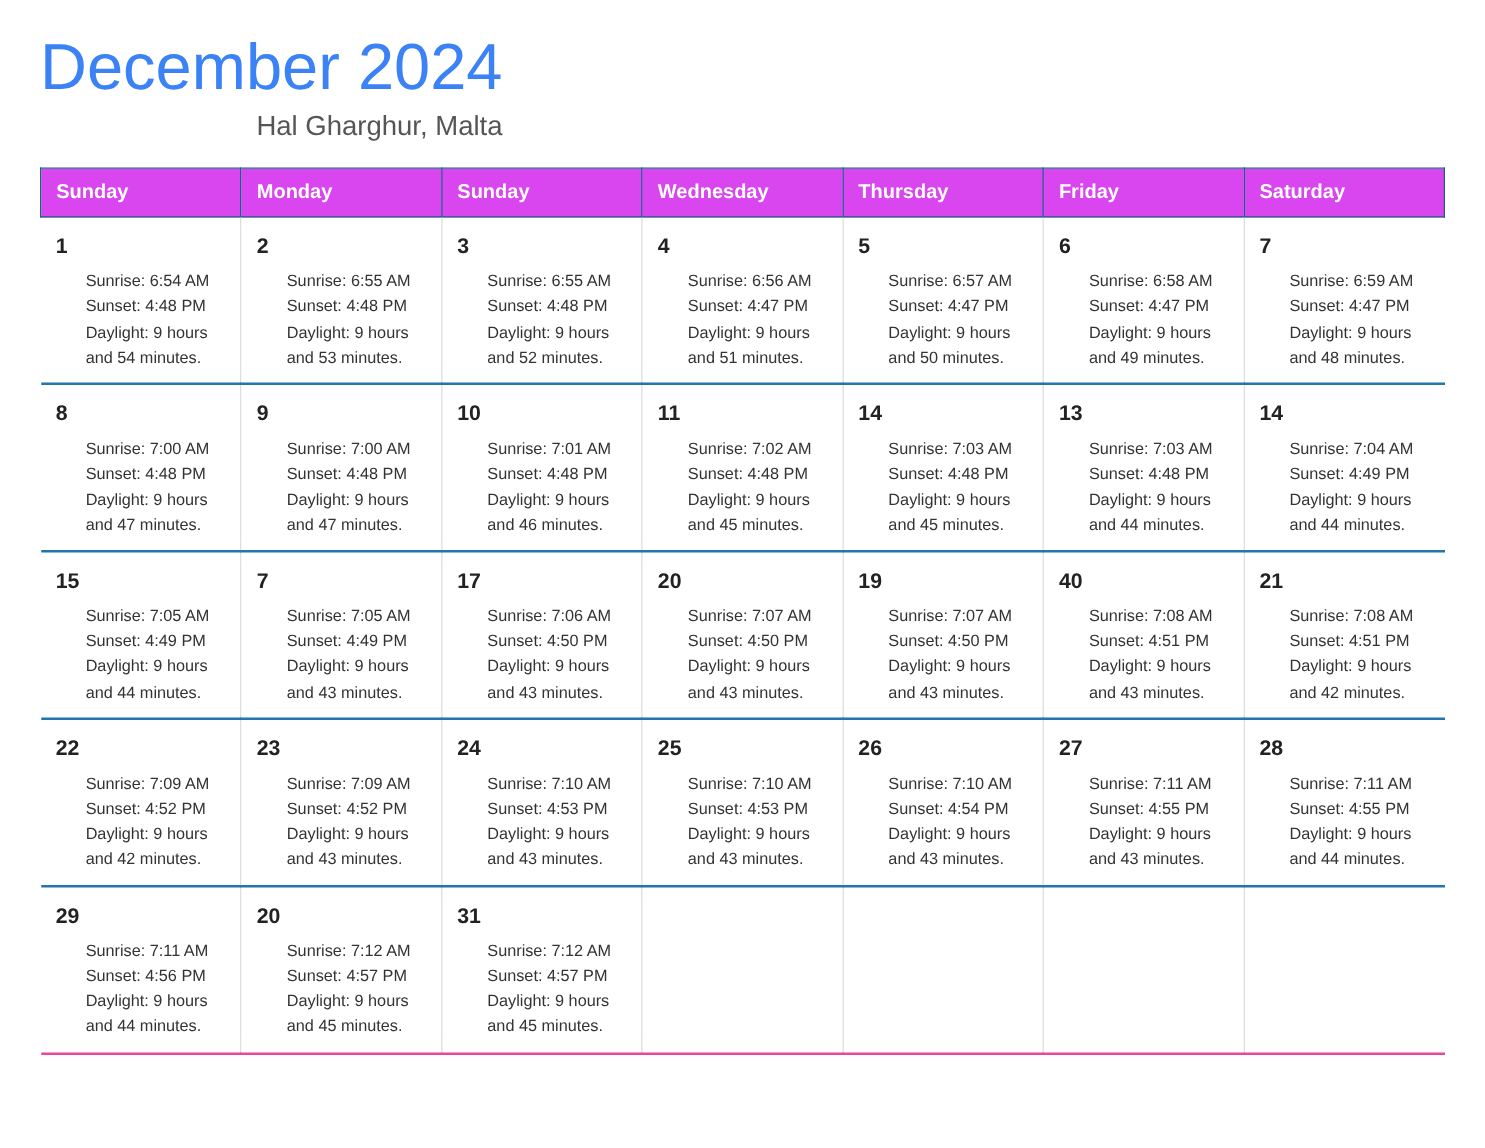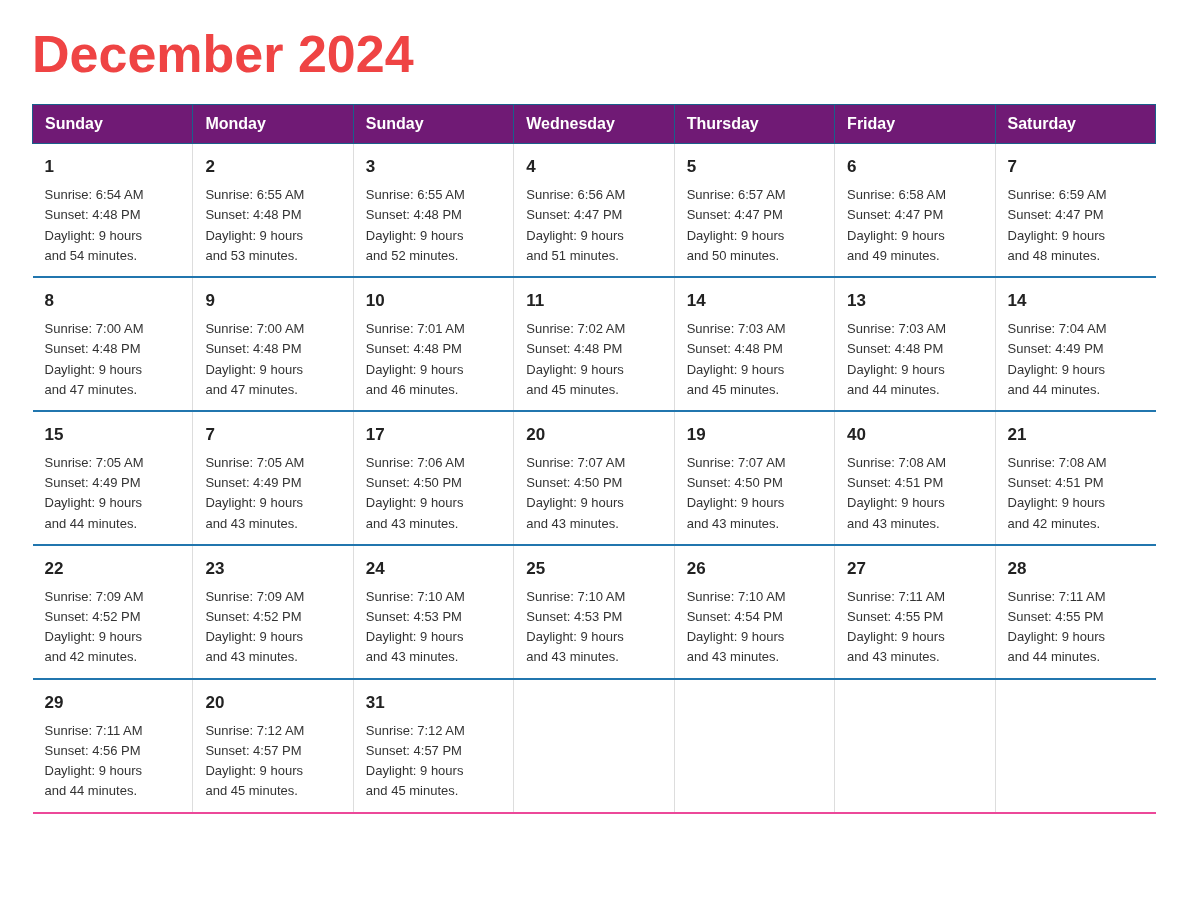--- a/index.html
+++ b/index.html
@@ -43,34 +43,34 @@
       font-size: 26px;
       font-weight: bold;
       color: #1a6aad;
       margin-top: -2px;
     }
     .title-block {
       text-align: right;
     }
     .month-title {
       font-size: 52px;
-      font-weight: bold;
-      color: #ef4444;
+      font-weight: normal;
+      color: #3b82f6;
     }
     .location {
       font-size: 22px;
       color: #555;
       margin-top: 4px;
     }
     table {
       width: 100%;
       border-collapse: collapse;
     }
     thead tr {
-      background-color: #701a75;
+      background-color: #d946ef;
     }
     thead th {
       color: #fff;
       font-size: 16px;
       font-weight: bold;
       padding: 10px 12px;
       text-align: left;
       border: 1px solid #1a5f8a;
     }
     tbody tr {
@@ -90,31 +90,33 @@
     }
     .day-num {
       font-size: 17px;
       font-weight: bold;
       margin-bottom: 5px;
       display: block;
     }
     .day-info {
       font-size: 13px;
       color: #333;
+      margin-left: 24px;
     }
     tbody tr:last-child {
       border-bottom: 2px solid #ec4899;
     }
   </style>
 </head>
 <body>
 
 <div class="header">
   <div class="title-block">
     <div class="month-title">December 2024</div>
+    <div class="location">Hal Gharghur, Malta</div>
   </div>
 </div>
 
 <table>
   <thead>
     <tr>
     <th>Sunday</th>
         <th>Monday</th>
         <th>Sunday</th>
         <th>Wednesday</th>

